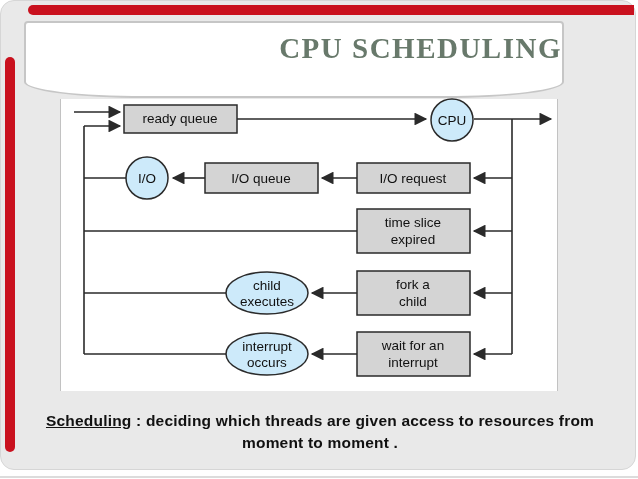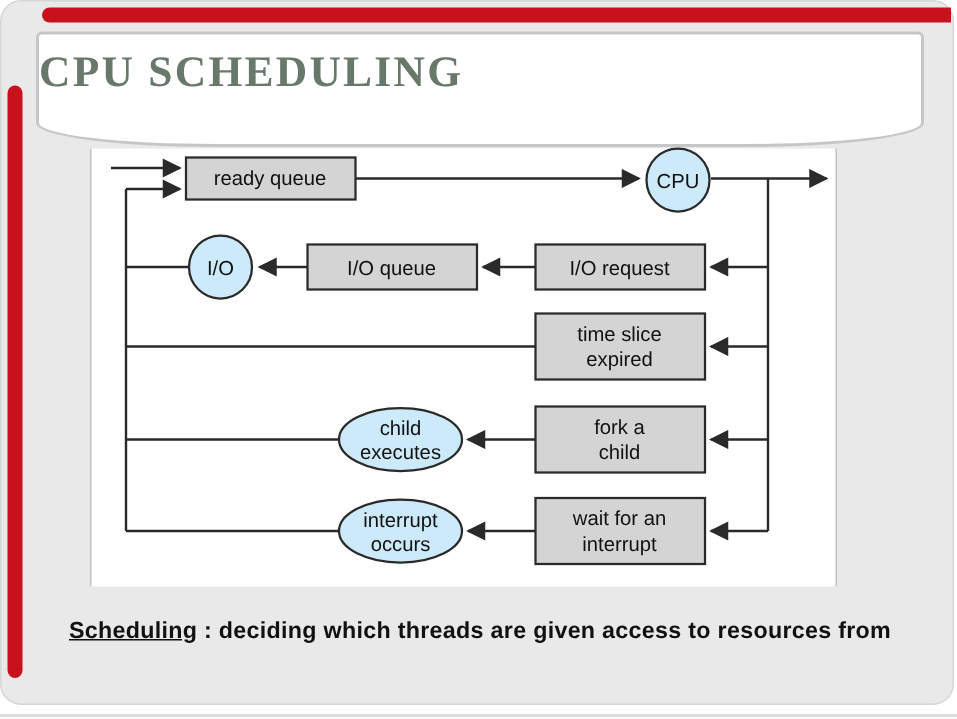--- a/index.html
+++ b/index.html
@@ -20,26 +20,26 @@
   }
   .red-bar-top{
     position:absolute; left:28px; top:5px; width:606px; height:10px;
     background:#c9111e; border-radius:5px 0 0 5px;
   }
   .red-bar-left{
     position:absolute; left:5px; top:57px; width:10px; height:395px;
     background:#c9111e; border-radius:5px 5px 5px 5px;
   }
   .title-panel{
-    position:absolute; left:24px; top:21px; width:592px; height:77px;
+    position:absolute; left:24px; top:21px; width:540px; height:77px;
     background:#ffffff;
     border:2px solid #c6c6c6;
     border-radius:4px 4px 120px 120px / 4px 4px 16px 16px;
     box-sizing:border-box;
-    text-align:left;
+    text-align:right;
   }
   .title-text{
     margin:0; padding-top:9px;
     font-family:"Liberation Serif", serif;
     font-size:29px; font-weight:600; letter-spacing:1.5px;
     color:#68796b;
   }
   .diagram-panel{
     position:absolute; left:60px; top:99px; width:498px; height:292px;
     background:#ffffff;
@@ -140,15 +140,16 @@
       <text x="267" y="367" text-anchor="middle">occurs</text>
 
       <rect class="node-shape" x="357" y="332" width="113" height="44" fill="#d4d4d4"></rect>
       <text x="413" y="350" text-anchor="middle">wait for an</text>
       <text x="413" y="367" text-anchor="middle">interrupt</text>
     </g>
   </svg>
 
   <p class="caption">
     <span class="term">Scheduling</span><span> :  </span><span>deciding which threads are given access to resources from</span><br>
+    <span>moment to moment .</span>
   </p>
 
 </div>
 
 </body></html>

